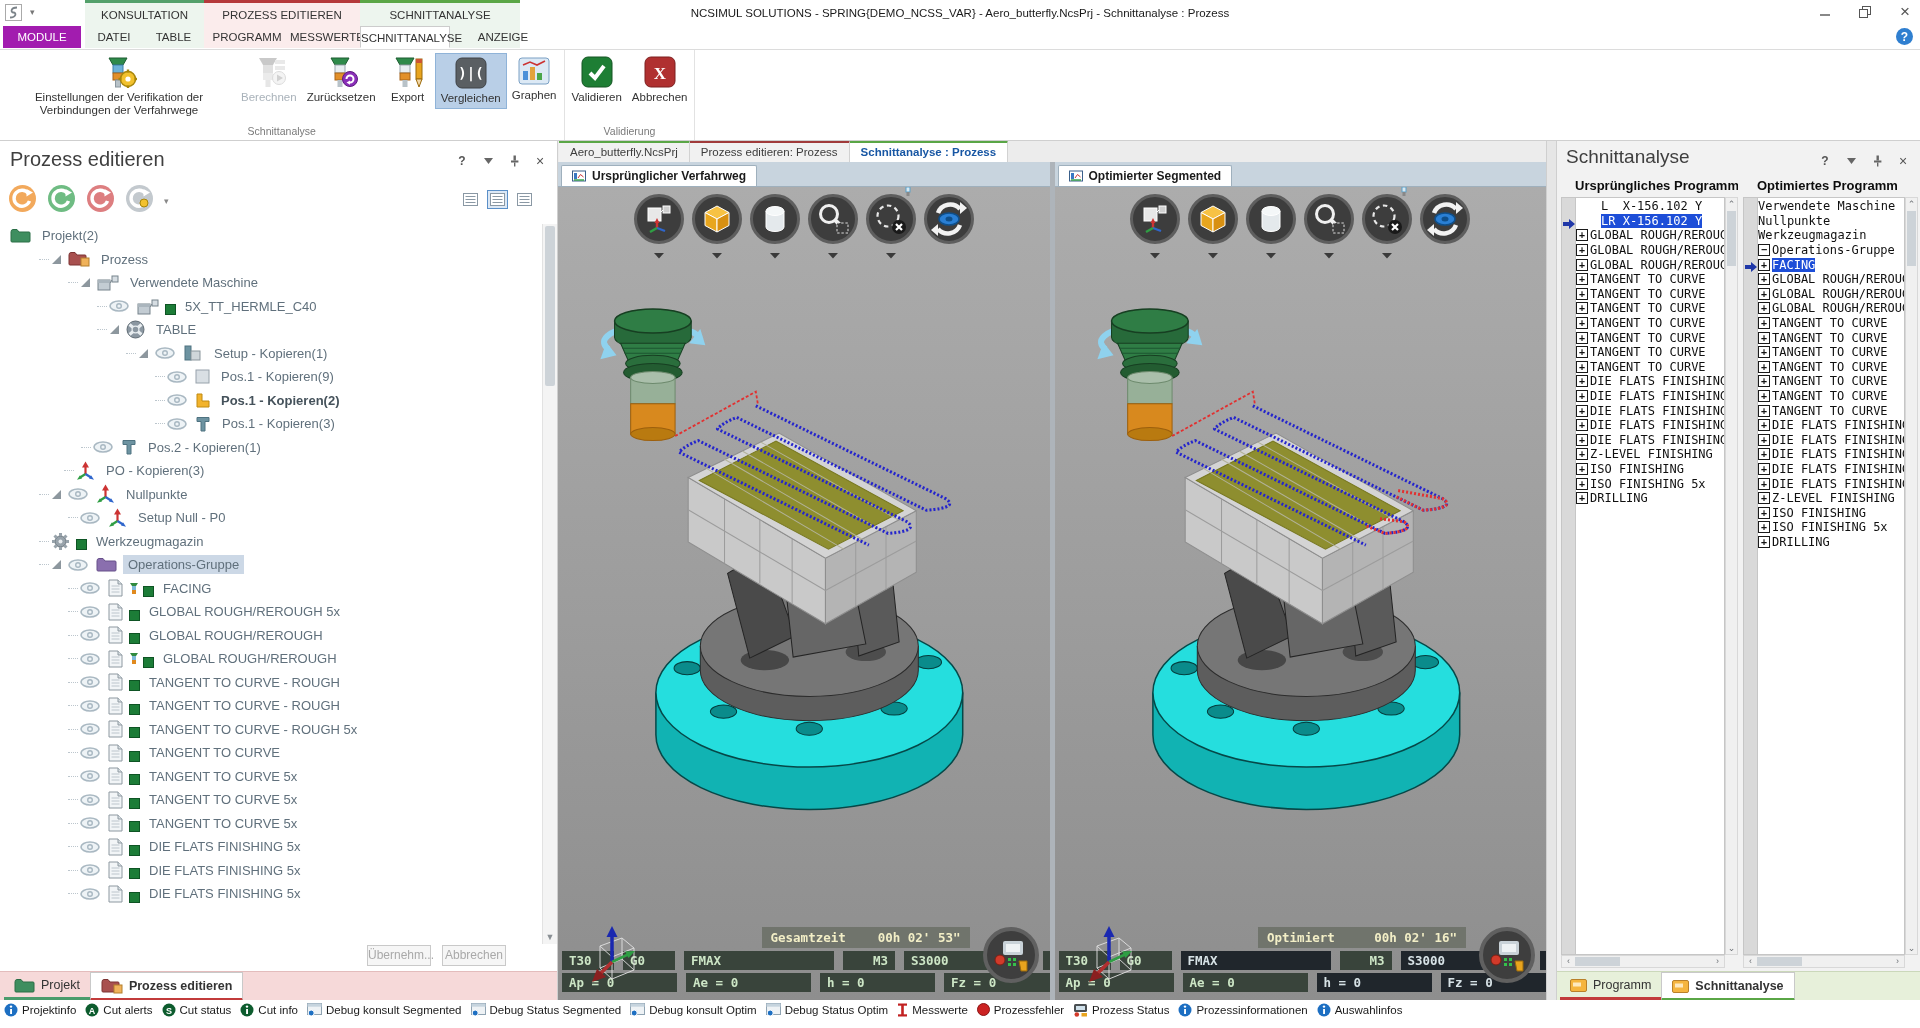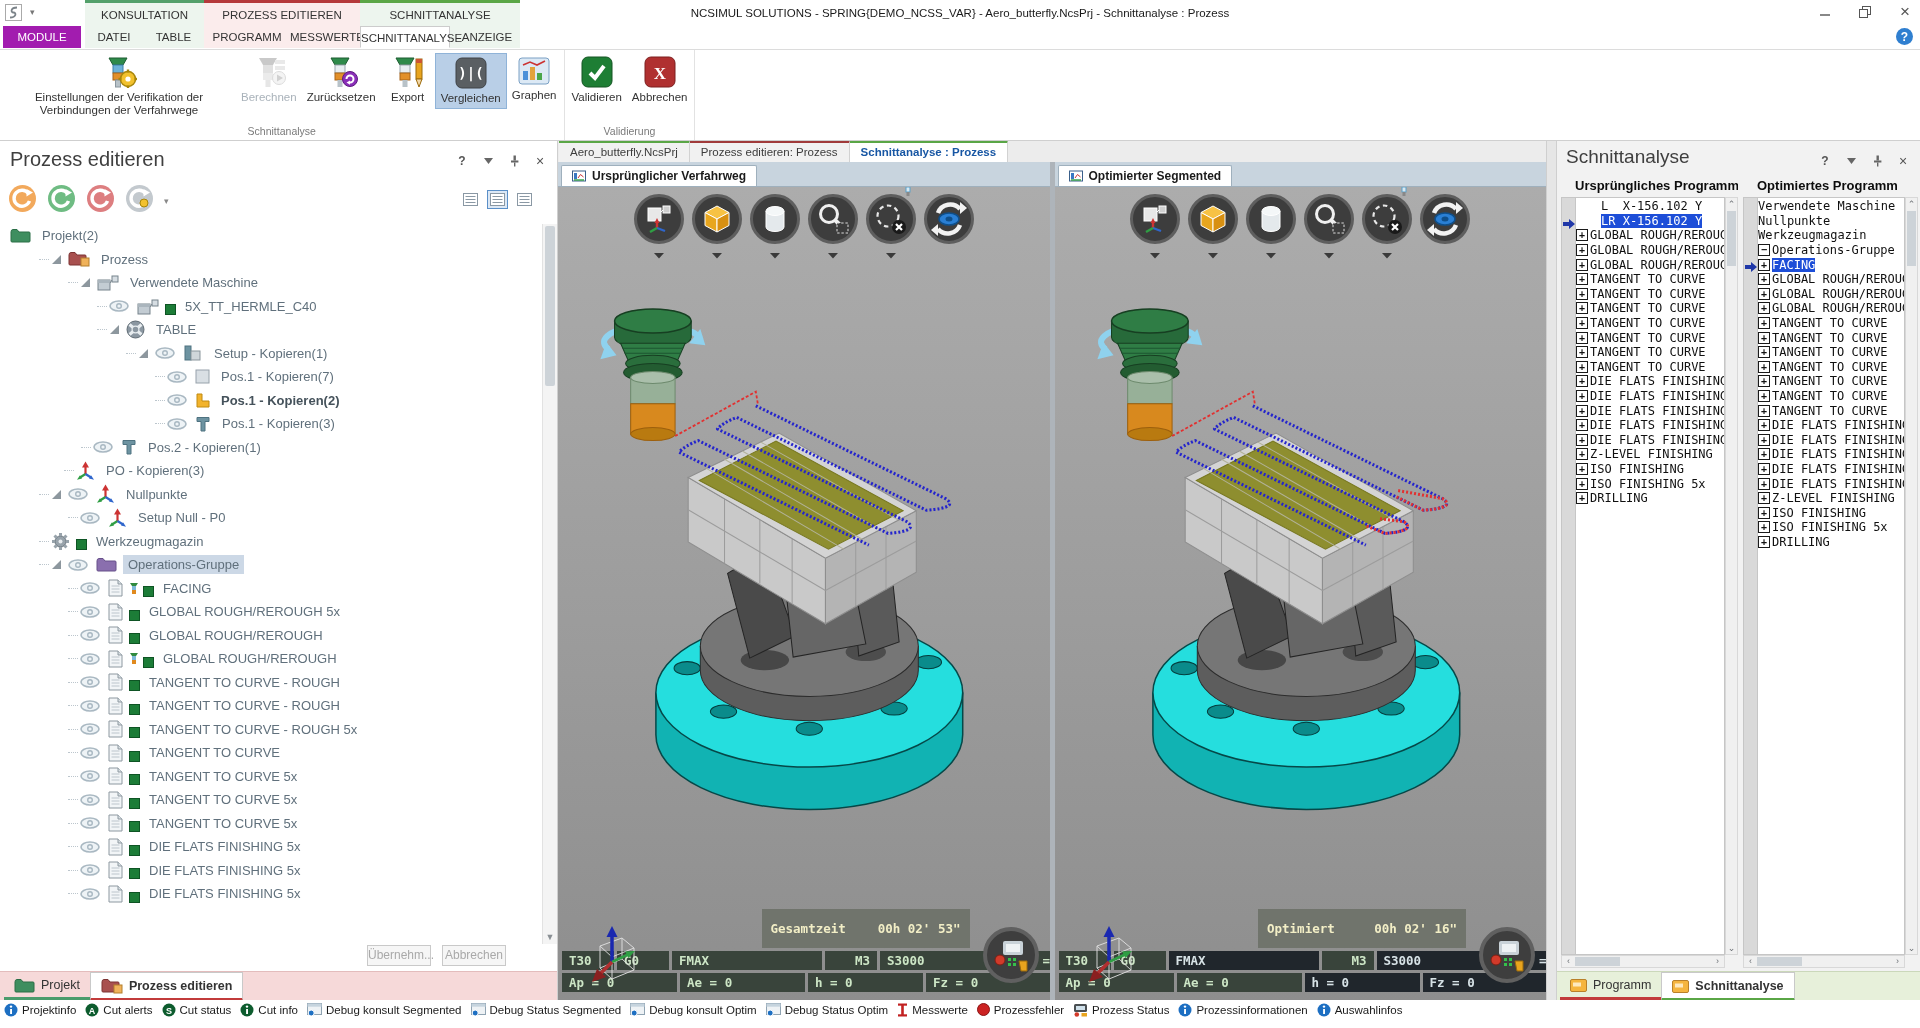--- a/index.html
+++ b/index.html
@@ -90,22 +90,22 @@
   .vp-canvas{position:relative;flex:1;background:linear-gradient(#acacac,#8e8e8e);overflow:hidden}
   .scene{position:absolute;inset:0;width:100%;height:100%}
   .vp-toolbar{position:absolute;top:7px;left:50%;transform:translateX(-50%);display:flex;gap:8px;z-index:5}
   .vt-wrap{display:flex;flex-direction:column;align-items:center;position:relative}
   .vt-btn{width:50px;height:50px;border-radius:50%;background:#3d3d3d;border:3px solid #5e5e5e;
           display:flex;align-items:center;justify-content:center;box-sizing:border-box}
   .vt-caret{margin-top:1px}
   .vt-float{position:absolute;top:-12px;right:2px}
   .vp-overlay{position:absolute;left:4px;right:78px;bottom:8px;z-index:3;font-family:"DejaVu Sans Mono",monospace}
   .ov-time{display:flex;justify-content:space-between;margin-left:auto;margin-right:2px;width:190px;
-           background:#70746c;padding:12px 9px;color:#f2eec6;font-size:12.5px;font-weight:bold}
-  .ov-row{display:flex;gap:3px;margin-top:3px}
+           background:#70746c;padding:3px 9px;color:#f2eec6;font-size:12.5px;font-weight:bold}
+  .ov-row{display:flex;gap:9px;margin-top:3px}
   .ov-cell{background:#39443b;color:#cde6c6;font-size:12.5px;font-weight:bold;padding:2px 7px;
            white-space:nowrap;overflow:hidden;box-sizing:border-box;flex:none}
   .ov-cell.dark{background:#20262c;color:#d7e2e6}
   .ov-cell.right{text-align:right}
   .vp-triad{position:absolute;left:26px;bottom:4px;z-index:4}
   .vp-cnc{position:absolute;right:10px;bottom:12px;z-index:4}
 
   
   .rp-title{position:absolute;left:9px;top:6px;font-size:19px;color:#3f3f3f}
   .rp-lists{position:absolute;top:38px;left:4px;right:2px;bottom:32px}
@@ -169,21 +169,21 @@
 <div class="ribbon-tabs" id="ribbon-tabs">
     <div class="rt-strip" style="left:85px;width:119px;background:#edf5ee"></div>
     <div class="rt-strip" style="left:204px;width:156px;background:#fbecec"></div>
     <div class="rt-strip" style="left:360px;width:160px;background:#edf5ee"></div>
     <div class="rtab module" style="left:3px;width:78px">MODULE</div>
     <div class="rtab" style="left:85px;width:58px">DATEI</div>
     <div class="rtab" style="left:143px;width:61px">TABLE</div>
     <div class="rtab" style="left:204px;width:86px">PROGRAMM</div>
     <div class="rtab" style="left:290px;width:70px">MESSWERTE</div>
     <div class="rtab active" style="left:360px;width:90px">SCHNITTANALYSE</div>
-    <div class="rtab" style="left:448px;width:78px">ANZEIGE</div>
+    <div class="rtab" style="left:464px;width:78px">ANZEIGE</div>
   </div>
 <div class="help-circle">?</div>
 
 <div class="ribbon-body">
   <div class="rb-group">
     <div class="rb-items" id="rb-group1">
         <div class="rb-btn wide">
           <span class="ic">
             <svg width="36" height="32">
               <polygon points="8,2 26,2 22,9 12,9" fill="#2e8a4a" stroke="#1d5c30"></polygon>
@@ -479,21 +479,21 @@
             <svg width="20" height="12">
               <ellipse cx="10" cy="6" rx="9" ry="5" fill="#eef3f6" stroke="#a9b8c2" stroke-width="1.6"></ellipse>
               <circle cx="10" cy="6" r="2.3" fill="none" stroke="#a9b8c2" stroke-width="1.4"></circle>
             </svg>
           </span>
           <span class="ic t-ico">
             <svg width="15" height="15">
               <rect x="1" y="1" width="13" height="13" fill="#d9dfe4" stroke="#97a2ab"></rect>
             </svg>
           </span>
-          <span class="t-label">Pos.1 - Kopieren(7)</span>
+          <span class="t-label">Pos.1 - Kopieren(9)</span>
         </div>
         <div class="trow bold" style="padding-left:155px">
           <span class="t-dots"></span>
           <span class="ic t-eye">
             <svg width="20" height="12">
               <ellipse cx="10" cy="6" rx="9" ry="5" fill="#eef3f6" stroke="#a9b8c2" stroke-width="1.6"></ellipse>
               <circle cx="10" cy="6" r="2.3" fill="none" stroke="#a9b8c2" stroke-width="1.4"></circle>
             </svg>
           </span>
           <span class="ic t-ico">

